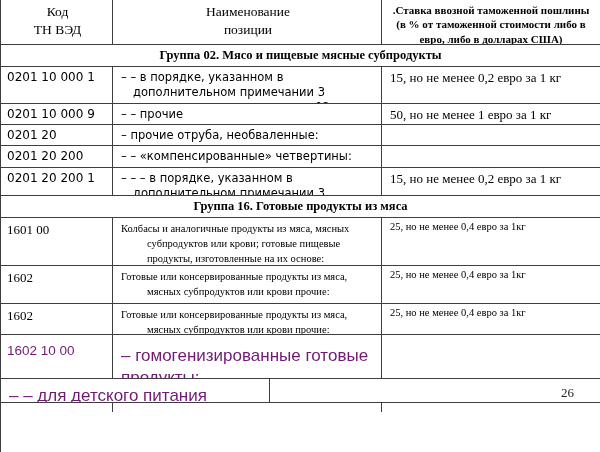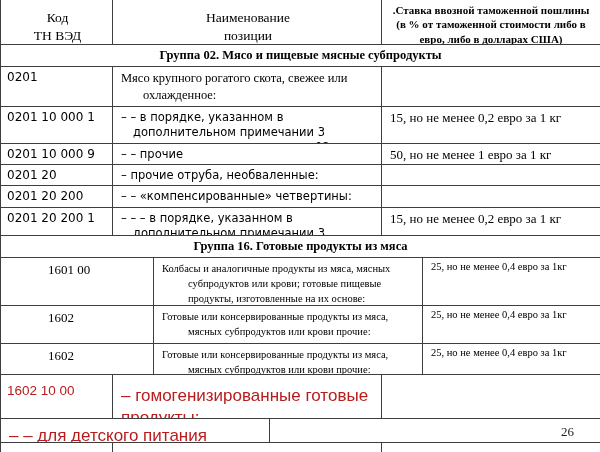--- a/index.html
+++ b/index.html
@@ -14,45 +14,45 @@
     color:#000;
   }
   .row{display:flex;box-sizing:border-box;border-bottom:1.5px solid #3e3e3e;}
   .row.partial{border-bottom:none;}
   .cell{box-sizing:border-box;overflow:hidden;}
   .c1{width:112px;flex:0 0 112px;border-right:1.5px solid #3e3e3e;padding:3px 4px 0 6px;}
   .c2{width:269px;flex:0 0 269px;border-right:1.5px solid #3e3e3e;padding:3px 6px 0 8px;}
   .c3{flex:1 1 auto;padding:3px 4px 0 8px;}
   
   .hcell{display:flex;align-items:flex-start;justify-content:center;text-align:center;}
-  .h12{font-size:13.5px;line-height:1.35;padding-top:9px;white-space:pre-line;}
+  .h12{font-size:13.5px;line-height:1.35;padding-top:3px;white-space:pre-line;}
   .h3{font-weight:bold;font-size:11px;line-height:1.3;padding:3px 5px 0 5px;}
   
   .group{align-items:center;justify-content:center;text-align:center;
          font-weight:bold;font-size:12.5px;}
   .group .u{}
   
   .sans{font-family:"DejaVu Sans", sans-serif;font-size:11.5px;line-height:1.3;}
   .serifLg{font-size:12.5px;line-height:1.35;}
   .serifSm{font-size:10.5px;line-height:1.45;}
   .serifSm.codecell{font-size:13px;}
-  .graySans{font-family:"Liberation Sans", sans-serif;color:#b91c1c;}
+  .graySans{font-family:"Liberation Sans", sans-serif;color:#701a75;}
   .graySans.codecell{font-size:13.5px;padding-top:8px;}
   .graySans .desctxt{font-size:17px;}
   .code1{font-family:"DejaVu Sans", sans-serif;font-size:12px;}
-  .codeSerif{font-family:"Liberation Serif", serif;font-size:13px;margin-left:41px;}
+  .codeSerif{font-family:"Liberation Serif", serif;font-size:13px;}
   .hang{display:block;}
   .h22{padding-left:22px;text-indent:-22px;}
   .h12i{padding-left:12px;text-indent:-12px;}
   .h26{padding-left:26px;text-indent:-26px;}
   .rate-sans{font-family:Liberation Serif, serif;font-size:13px;}
   .rate-serif{font-family:"Liberation Serif", serif;font-size:10.5px;}
   .gray-pad{padding-top:10px;}
   .pagenum{
-    position:absolute;top:424px;right:26px;
+    position:absolute;top:385px;right:26px;
     font-family:"Liberation Serif", serif;font-size:13px;color:#222;
     background:transparent;z-index:5;
   }
 </style>
 </head>
 <body>
 
 <div class="doc">
 
   <div class="row" style="height:45px">
@@ -60,27 +60,20 @@
 ТН ВЭД</div>
     <div class="cell c2 hcell h12">Наименование
 позиции</div>
     <div class="cell c3 hcell h3">.Ставка ввозной таможенной пошлины (в % от таможенной стоимости либо в евро, либо в долларах США)</div>
   </div>
 
   <div class="row group" style="height:22px">
     <span>Группа 02. Мясо и пищевые  мясные субпродукты</span>
   </div>
 
-  <div class="row" style="height:40px">
-    <div class="cell c1 code1">0201</div>
-    <div class="cell c2 serifLg">
-        <span class="hang h22">Мясо крупного рогатого скота, свежее или охлажденное:</span>
-      </div>
-    <div class="cell c3 rate-sans"></div>
-  </div>
 
   <div class="row" style="height:37px">
     <div class="cell c1 code1">0201 10 000 1</div>
     <div class="cell c2 sans">
         <span class="hang h12i">– – в порядке, указанном  в дополнительном примечании 3 таможенного союза к группе 02</span>
       </div>
     <div class="cell c3 rate-sans">15, но не менее 0,2 евро за 1 кг</div>
   </div>
 
   <div class="row" style="height:21px">

